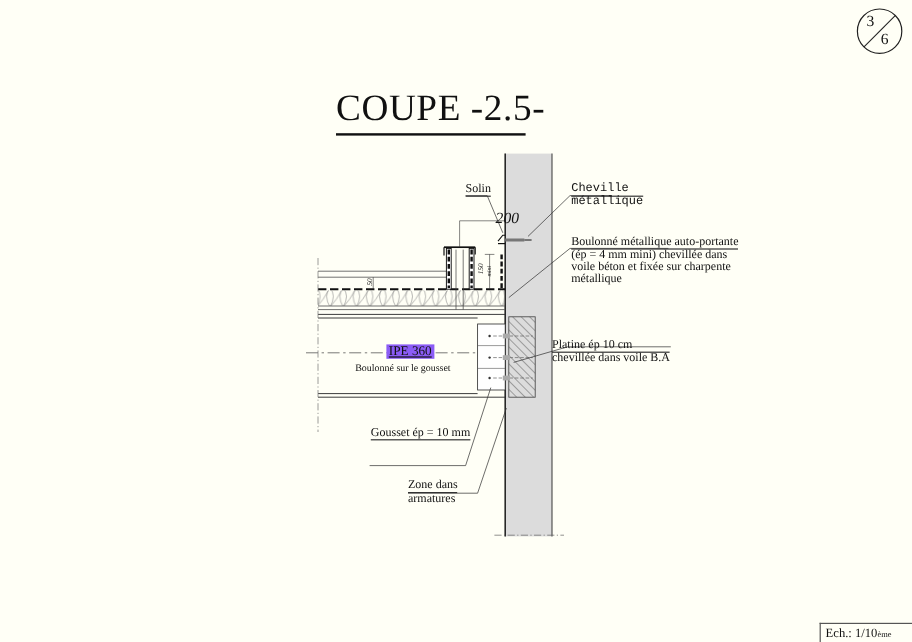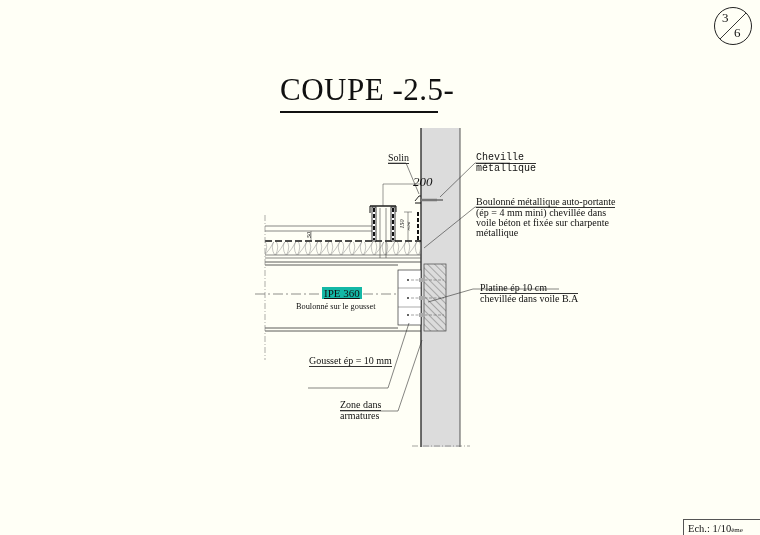--- a/index.html
+++ b/index.html
@@ -163,24 +163,24 @@
   <div>métallique</div>
 </div>
 
 <div class="abs lbl" style="left:476px;top:197px;">
   <div class="lbl-u">Boulonné métallique auto-portante</div>
   <div>(ép = 4 mm mini) chevillée dans</div>
   <div>voile béton et fixée sur charpente</div>
   <div>métallique</div>
 </div>
 
-<div class="abs ipe-title" style="left:322px;top:287px;background:#14b8a6;padding:0 2px;text-decoration:underline;">IPE 360</div>
+<div class="abs ipe-title" style="left:322px;top:287px;background:#8b5cf6;padding:0 2px;text-decoration:underline;">IPE 360</div>
 <div class="abs ipe-sub" style="left:296px;top:302px;white-space:nowrap;text-align:center;">Boulonné sur le gousset</div>
 
-<div class="abs lbl" style="left:480px;top:283px;">
+<div class="abs lbl" style="left:460px;top:283px;">
   <div class="lbl-u">Platine ép 10 cm</div>
   <div>chevillée dans voile B.A</div>
 </div>
 
 <div class="abs lbl lbl-u" style="left:309px;top:356px;">Gousset ép = 10 mm</div>
 
 <div class="abs lbl" style="left:340px;top:400px;">
   <div class="lbl-u">Zone dans</div>
   <div>armatures</div>
 </div>

